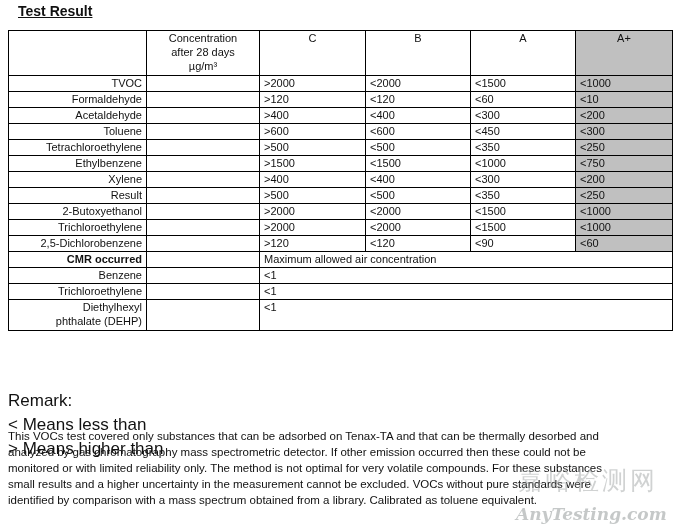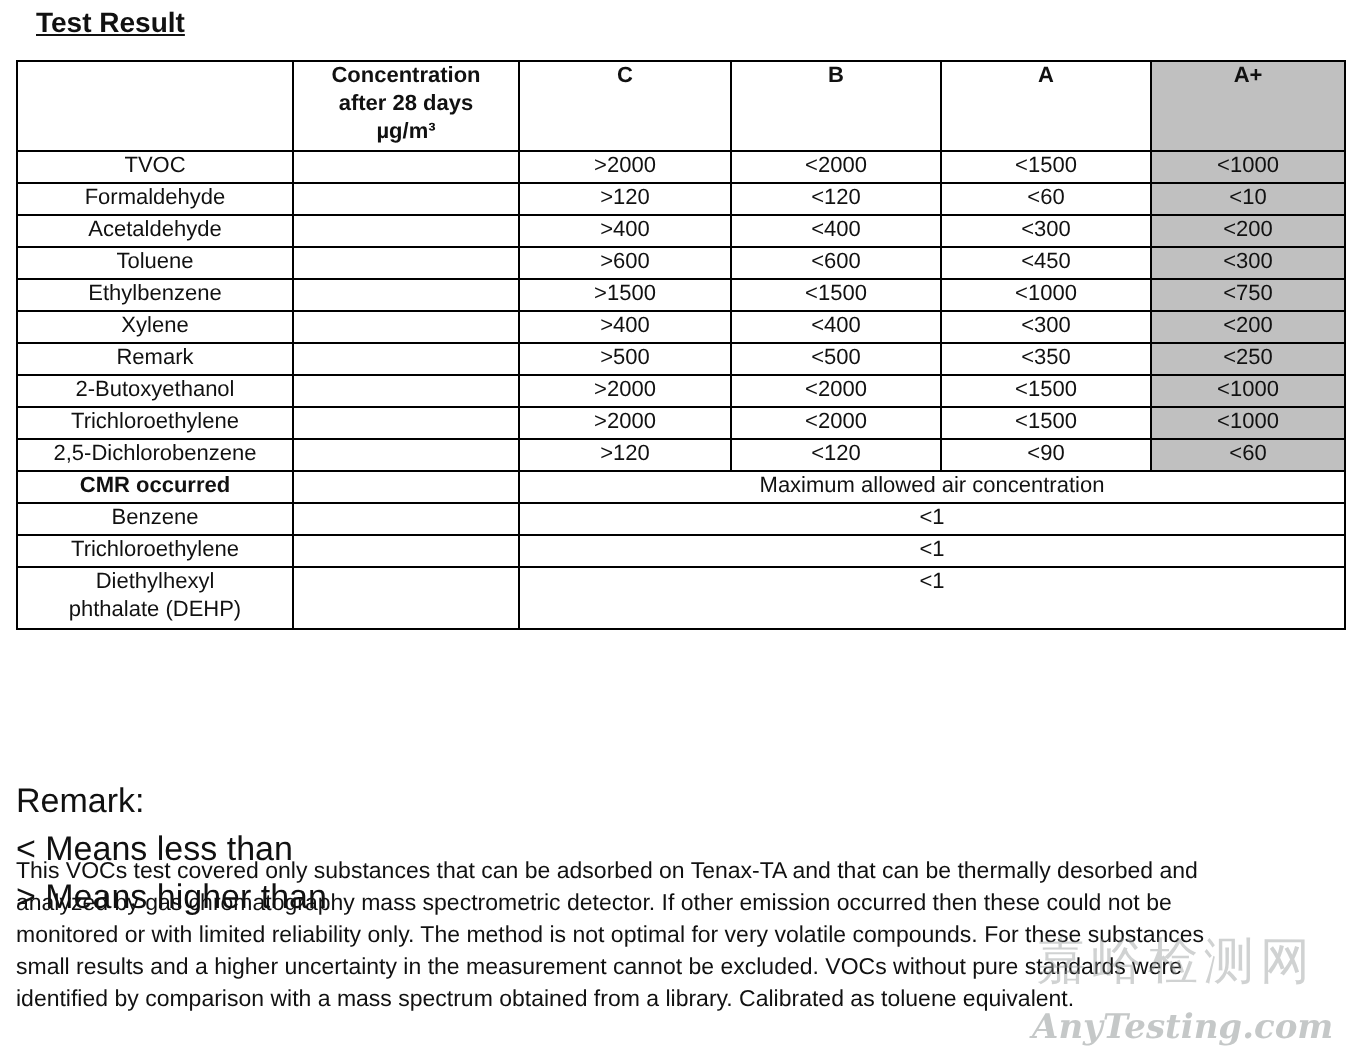--- a/index.html
+++ b/index.html
@@ -12,26 +12,26 @@
     font-size:14px; font-weight:bold; text-decoration:underline;
   }
   table.results {
     position:absolute; left:8px; top:30px; width:664px;
     border-collapse:collapse; table-layout:fixed; font-size:11px;
   }
   table.results th, table.results td {
     border:1px solid #000; padding:0 4px; vertical-align:top;
     line-height:14px; overflow:hidden;
   }
-  thead th { font-weight:bold; height:44px; border-bottom:2px solid #000; }
+  thead th { font-weight:normal; height:44px; border-bottom:2px solid #000; }
   th.conc-head { white-space:pre-line; }
   tbody td { height:15px; }
   tr.tall td { height:30px; }
-  td.name { text-align:center; white-space:pre-line; }
-  td.num, td.merged { text-align:center; }
+  td.name { text-align:right; white-space:pre-line; }
+  td.num, td.merged { text-align:left; }
   .aplus-bg { background:var(--aplus-bg, #c0c0c0); }
   td.section { font-weight:bold; }
   .remark {
     position:absolute; left:8px; top:369px;
     font-size:17px; line-height:24px; white-space:pre-line;margin-top:20px;
   }
   .paragraph {
     position:absolute; left:8px; top:428px; width:620px;
     font-size:11.5px; line-height:16px; white-space:pre-line; z-index:2;
   }
@@ -103,37 +103,45 @@
       </tr>
       <tr>
         <td class="name">Toluene</td>
         <td></td>
         <td class="num">&gt;600</td>
         <td class="num">&lt;600</td>
         <td class="num">&lt;450</td>
         <td class="num aplus-bg">&lt;300</td>
       </tr>
       <tr>
+        <td class="name">Tetrachloroethylene</td>
+        <td></td>
+        <td class="num">&gt;500</td>
+        <td class="num">&lt;500</td>
+        <td class="num">&lt;350</td>
+        <td class="num aplus-bg">&lt;250</td>
+      </tr>
+      <tr>
         <td class="name">Ethylbenzene</td>
         <td></td>
         <td class="num">&gt;1500</td>
         <td class="num">&lt;1500</td>
         <td class="num">&lt;1000</td>
         <td class="num aplus-bg">&lt;750</td>
       </tr>
       <tr>
         <td class="name">Xylene</td>
         <td></td>
         <td class="num">&gt;400</td>
         <td class="num">&lt;400</td>
         <td class="num">&lt;300</td>
         <td class="num aplus-bg">&lt;200</td>
       </tr>
       <tr>
-        <td class="name">Remark</td>
+        <td class="name">Result</td>
         <td></td>
         <td class="num">&gt;500</td>
         <td class="num">&lt;500</td>
         <td class="num">&lt;350</td>
         <td class="num aplus-bg">&lt;250</td>
       </tr>
       <tr>
         <td class="name">2-Butoxyethanol</td>
         <td></td>
         <td class="num">&gt;2000</td>

